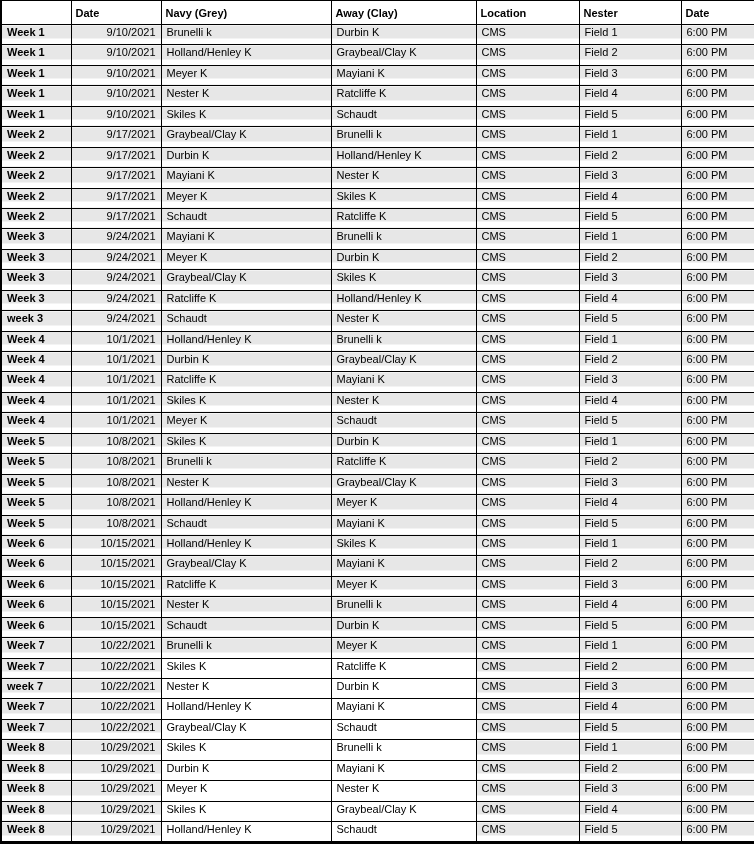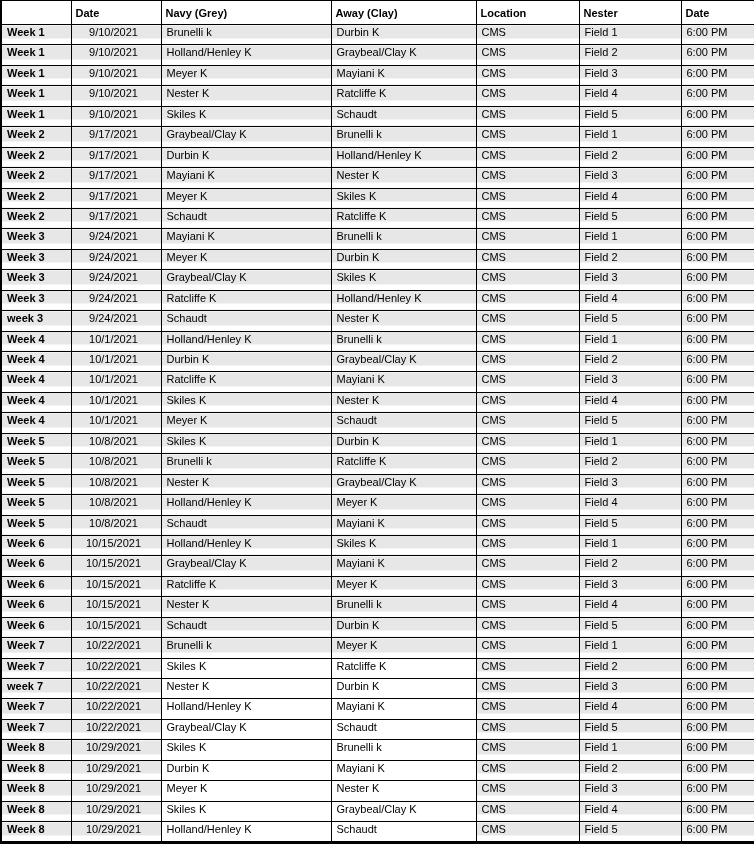--- a/index.html
+++ b/index.html
@@ -37,21 +37,21 @@
   tbody tr { height: 20.45px; }
   td {
     vertical-align: top;
     line-height: 14.5px;
     padding: 0 0 0 5px;
   }
   
   td.shade { background: linear-gradient(to bottom, #e7e7e7 0%, #e7e7e7 71%, #ffffff 71%, #ffffff 100%); }
   td.plain { background: #ffffff; }
   td.c-week { font-weight: bold; }
-  td.c-date { text-align: center; padding: 0 5px 0 0; }
+  td.c-date { text-align: right; padding: 0 5px 0 0; }
 </style>
 </head>
 <body>
 
 <div class="sheet">
   <table class="schedule">
     <colgroup>
       <col style="width:70px">
       <col style="width:90px">
       <col style="width:170px">

